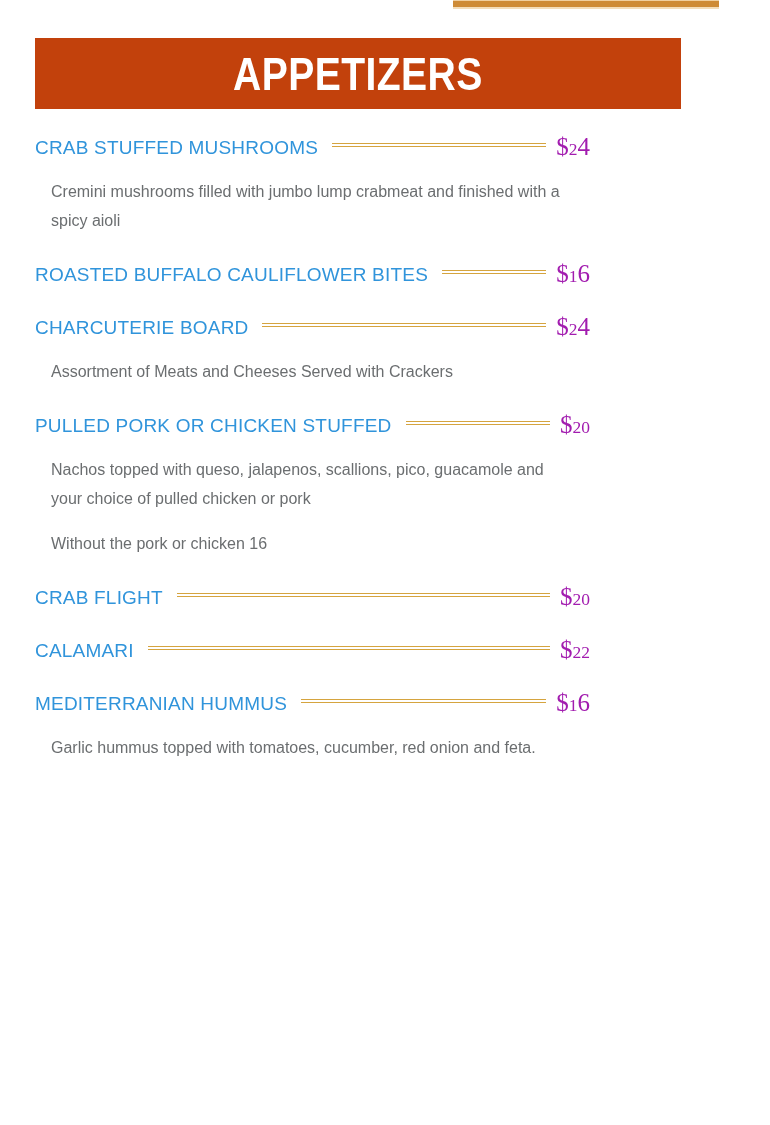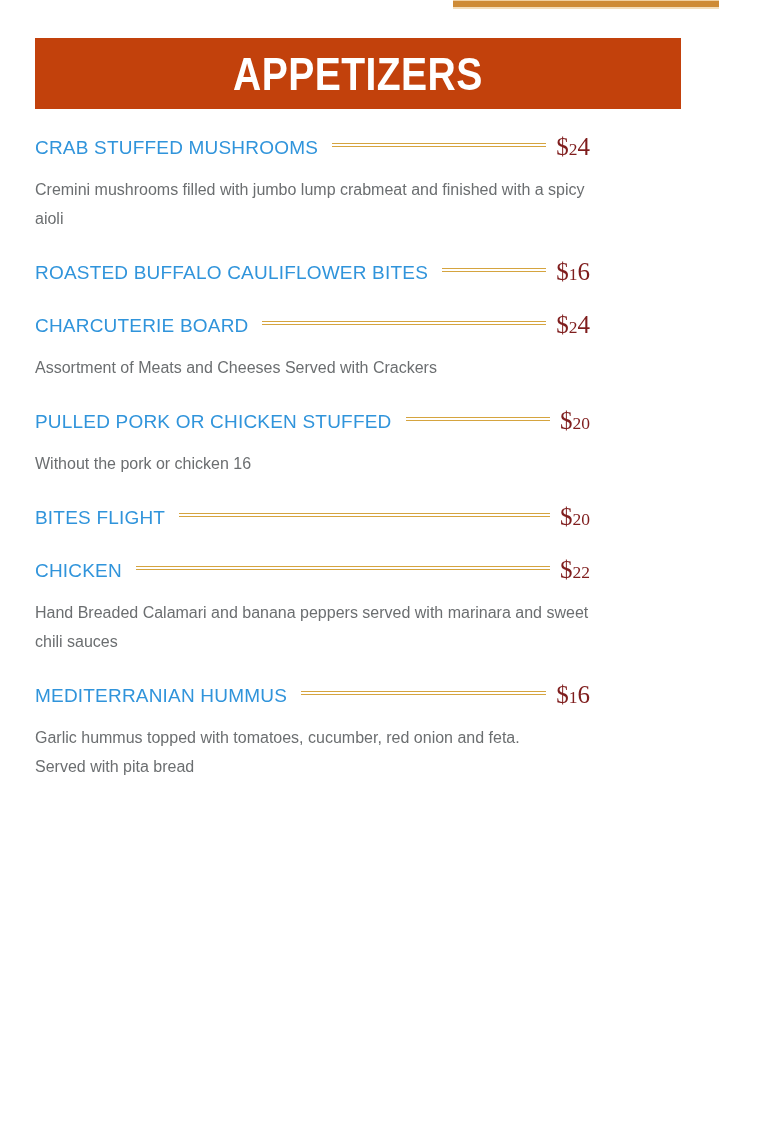--- a/index.html
+++ b/index.html
@@ -37,26 +37,26 @@
     white-space:nowrap;flex:0 0 auto;
   }
   .leader{
     flex:1 1 auto;height:2px;
     border-top:1px solid #d5a43f;border-bottom:1px solid #d5a43f;
     margin:0 10px 7px 14px;
   }
   .price{
     flex:0 0 auto;
     font-family:"Liberation Serif", serif;
-    color:#7f1d1d;font-size:25px;line-height:24px;
+    color:#a21caf;font-size:25px;line-height:24px;
     white-space:nowrap;
   }
   .price .onum{font-size:0.70em;}
   .item p{
-    margin:0;color:#6b6e70;font-size:16px;line-height:29px;
+    margin:16px;color:#6b6e70;font-size:16px;line-height:29px;
   }
   p:empty{display:none;}
 </style>
 </head>
 <body>
 
 <div class="top-rule"></div>
 
 <div class="banner">
   <span class="banner-title">APPETIZERS</span>
@@ -92,49 +92,48 @@
     <p>Assortment of Meats and Cheeses Served with Crackers</p>
 
   </div>
 
   <div class="item">
     <div class="item-row">
       <span class="item-name">PULLED PORK OR CHICKEN STUFFED</span>
       <span class="leader"></span>
       <span class="price"><span>$</span><span class="onum">2</span><span class="onum">0</span></span>
     </div>
+    <p>Nachos topped with queso, jalapenos, scallions, pico, guacamole and your choice of pulled chicken or pork</p>
     <p>Without the pork or chicken 16</p>
   </div>
 
   <div class="item">
     <div class="item-row">
-      <span class="item-name">BITES FLIGHT</span>
+      <span class="item-name">CRAB FLIGHT</span>
       <span class="leader"></span>
       <span class="price"><span>$</span><span class="onum">2</span><span class="onum">0</span></span>
     </div>
 
   </div>
 
   <div class="item">
     <div class="item-row">
-      <span class="item-name">CHICKEN</span>
+      <span class="item-name">CALAMARI</span>
       <span class="leader"></span>
       <span class="price"><span>$</span><span class="onum">2</span><span class="onum">2</span></span>
     </div>
-    <p>Hand Breaded Calamari and banana peppers served with marinara and sweet chili sauces</p>
 
   </div>
 
   <div class="item">
     <div class="item-row">
       <span class="item-name">MEDITERRANIAN HUMMUS</span>
       <span class="leader"></span>
       <span class="price"><span>$</span><span class="onum">1</span><span>6</span></span>
     </div>
     <p>Garlic hummus topped with tomatoes, cucumber, red onion and feta.</p>
-    <p>Served with pita bread</p>
   </div>
 
   <div class="item">
 
   </div>
 
 </div>
 
 </body></html>

